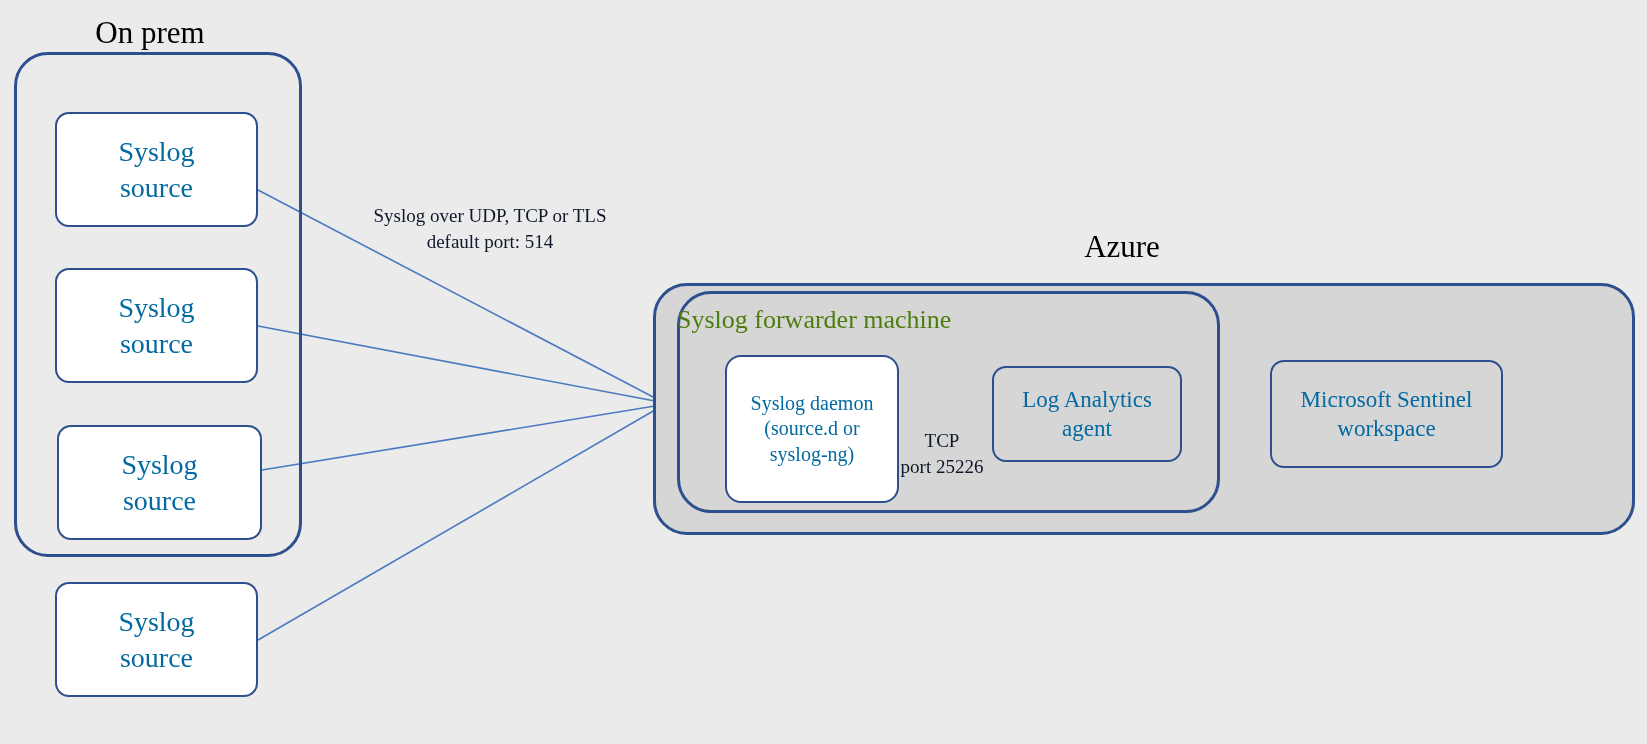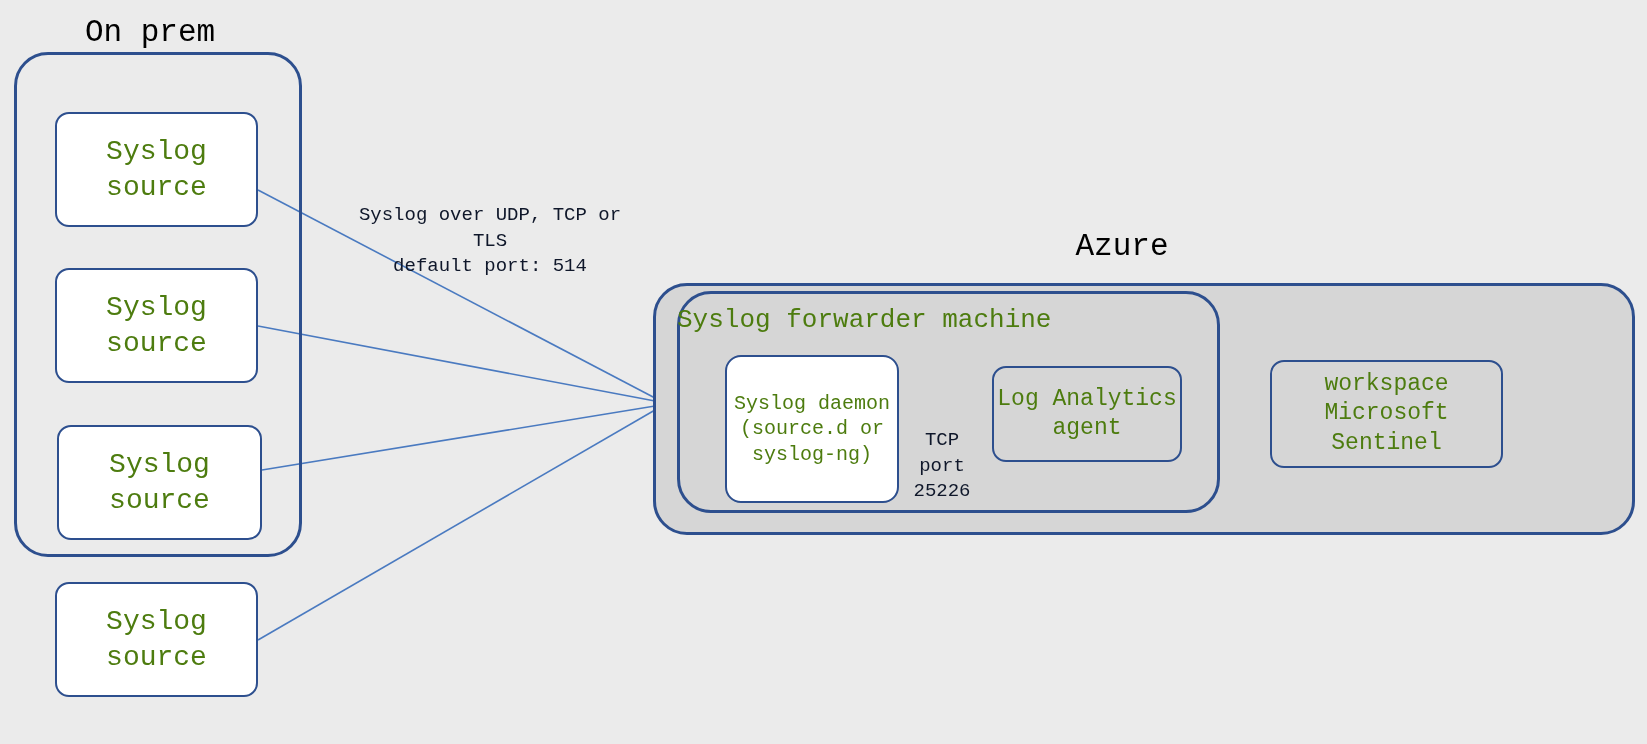--- a/index.html
+++ b/index.html
@@ -6,21 +6,21 @@
     margin: 0;
     padding: 0;
     background: #ebebeb;
   }
   #canvas {
     position: relative;
     width: 1647px;
     height: 744px;
     background: #ebebeb;
     overflow: hidden;
-    font-family: Liberation Mono, monospace;
+    font-family: Liberation Serif, serif;
   }
   #wires {
     position: absolute;
     left: 0;
     top: 0;
     width: 1647px;
     height: 744px;
     pointer-events: none;
   }
   .group-label {
@@ -45,21 +45,21 @@
   }
   .node-box {
     position: absolute;
     box-sizing: border-box;
     border: 2px solid #2d4f8e;
     border-radius: 14px;
     display: flex;
     align-items: center;
     justify-content: center;
     text-align: center;
-    color: #4d7c0f;
+    color: #0369a1;
     line-height: 1.28;
   }
   .node-box.filled {
     background: #ffffff;
   }
   .node-box.ghost {
     background: transparent;
   }
   .syslog-source {
     font-size: 28px;
@@ -171,18 +171,18 @@
 
   <div class="node-box ghost" id="log-analytics-box" style="left:992px; top:366px; width:190px; height:96px;">
     <div>
       <div>Log Analytics</div>
       <div>agent</div>
     </div>
   </div>
 
   <div class="node-box ghost" id="sentinel-box" style="left:1270px; top:360px; width:233px; height:108px;">
     <div>
+      <div>Microsoft Sentinel</div>
       <div>workspace</div>
-      <div>Microsoft Sentinel</div>
     </div>
   </div>
 
 </div>
 
 </body></html>

